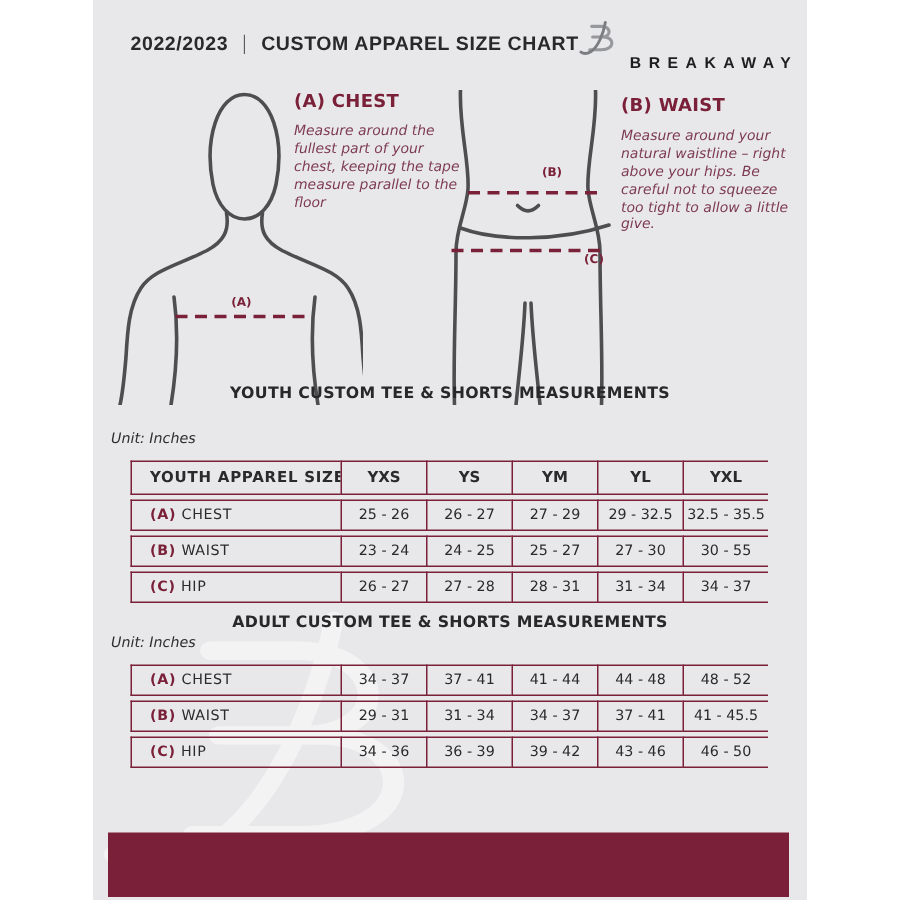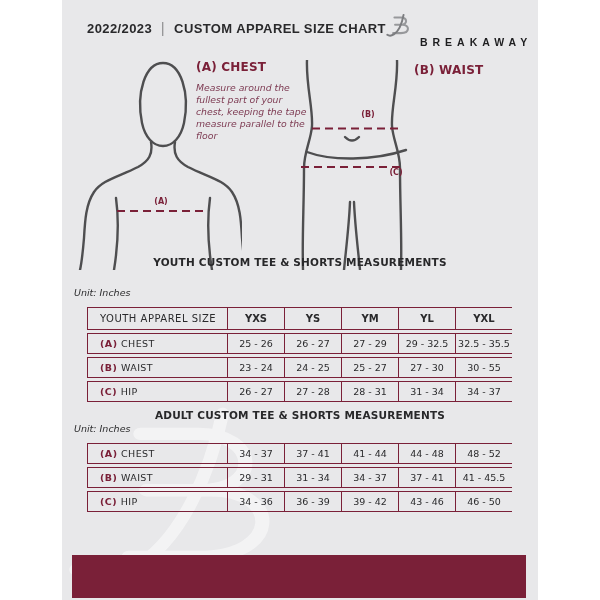--- a/index.html
+++ b/index.html
@@ -66,21 +66,21 @@
   .size-table td{
     border-top:1.5px solid #7a2038;border-bottom:1.5px solid #7a2038;
     border-left:1.2px solid #7a2038;
     height:17px;text-align:center;font-size:9.5px;color:#2a2a2c;
     padding:1px 2px;overflow:hidden;white-space:nowrap;
   }
   .size-table tr.head td{height:19px;font-weight:700;font-size:10px;}
   .size-table td.lbl{
     text-align:left;padding-left:12px;font-size:9.5px;letter-spacing:.5px;
   }
-  .size-table tr.head td.lbl{font-weight:400;}
+  .size-table tr.head td.lbl{font-weight:700;}
   .size-table td.lbl .key{color:#7a2038;font-weight:700;}
   .size-table td.lbl .nm{color:#2a2a2c;font-weight:500;letter-spacing:.4px;}
 
   
   .watermark{position:absolute;left:2px;top:398px;z-index:1;opacity:.5;}
   .footer-bar{
     position:absolute;left:10px;top:555px;width:454px;height:43px;
     background:#7a2038;z-index:4;
   }
 </style>
@@ -134,20 +134,21 @@
     <span class="marker" style="left:84px;top:197px;">(A)</span>
     <span class="marker" style="left:291px;top:110px;">(B)</span>
     <span class="marker" style="left:319px;top:168px;">(C)</span>
 
     <div class="inst" style="left:134px;top:60px;width:114px;">
       <h3>(A) CHEST</h3>
       <p>Measure around the fullest part of your chest, keeping the tape measure parallel to the floor</p>
     </div>
     <div class="inst" style="left:352px;top:63px;width:122px;">
       <h3>(B) WAIST</h3>
+      <p>Measure around your natural waistline – right above your hips. Be careful not to squeeze too tight to allow a little give.</p>
     </div>
     <div class="inst" style="left:352px;top:167px;width:122px;">
     </div>
 
     <span class="watermark">
       <svg width="235" height="205" viewBox="0 0 40 40" preserveAspectRatio="none">
         <path d="M13,7 L23,7 C33,7 34,18 23,18 L14,18 M14,18 L25,18 C37,18 37,31 23,31 L11,31" fill="none" stroke="#ffffff" stroke-width="2.4" stroke-linecap="round"></path>
         <path d="M27,3 C25,14 20,28 12,33 C8,35.5 4,35 2,33.5" fill="none" stroke="#ffffff" stroke-width="2.2" stroke-linecap="round"></path>
       </svg>
     </span>

